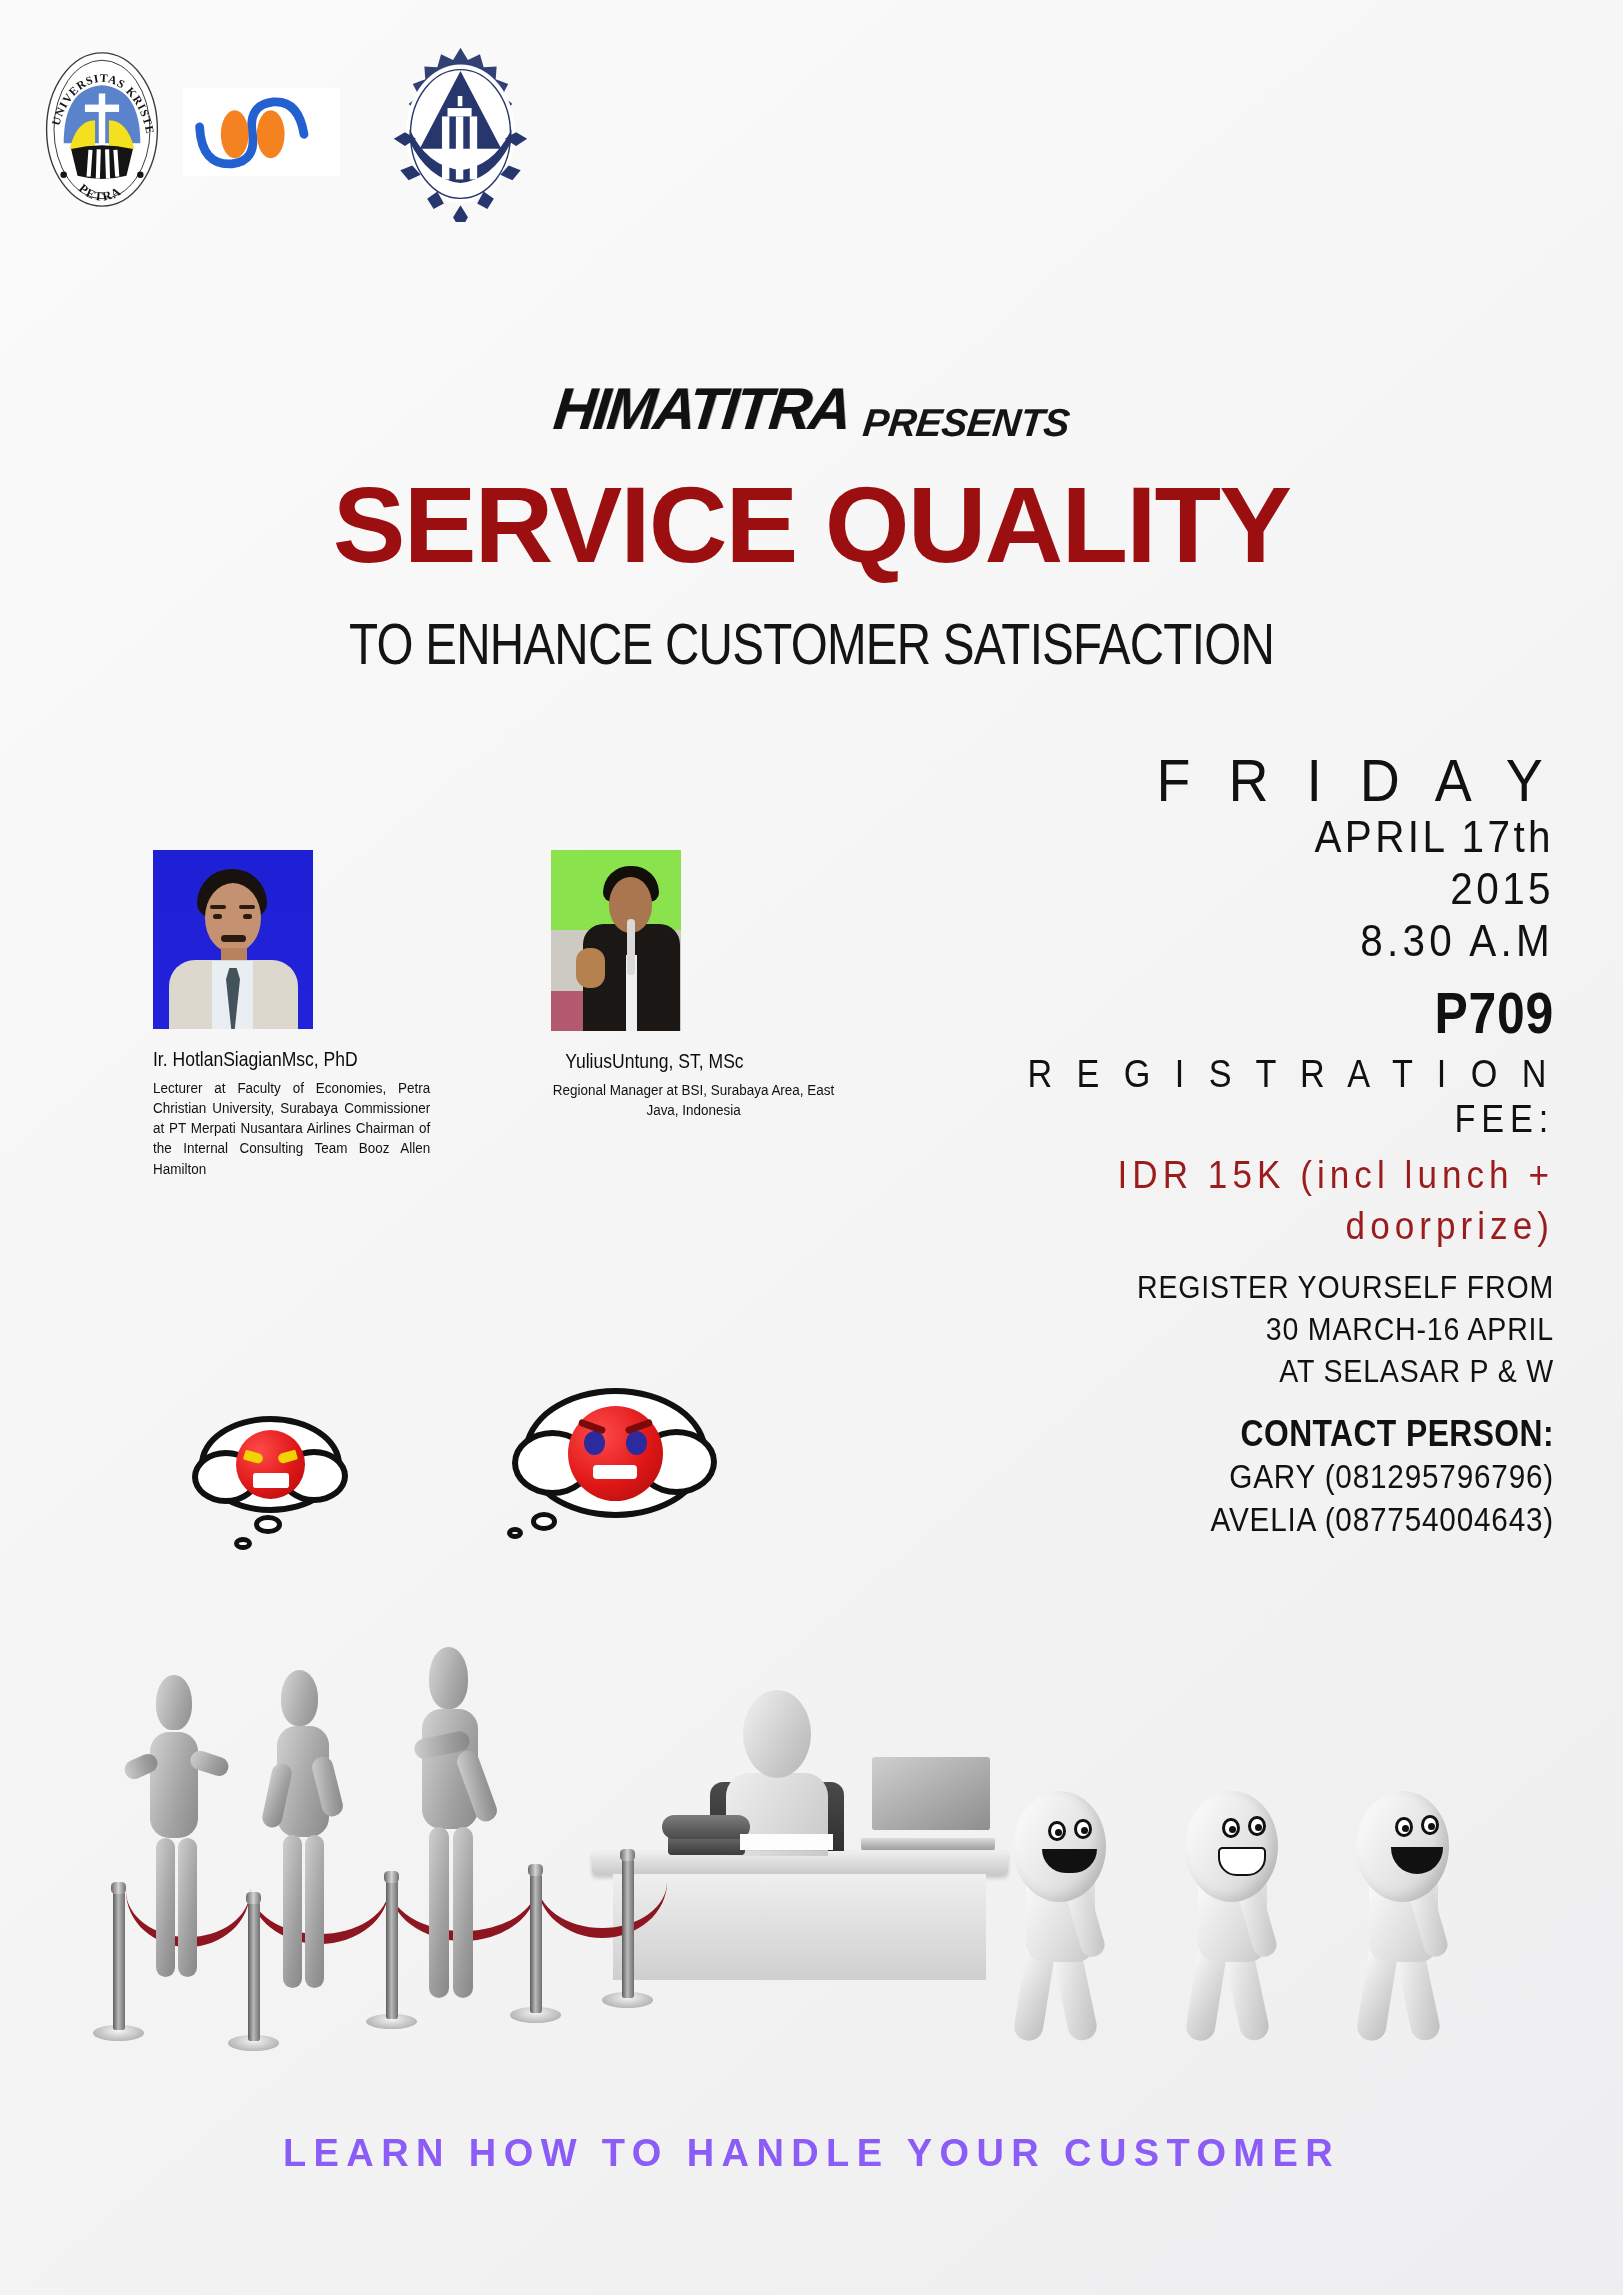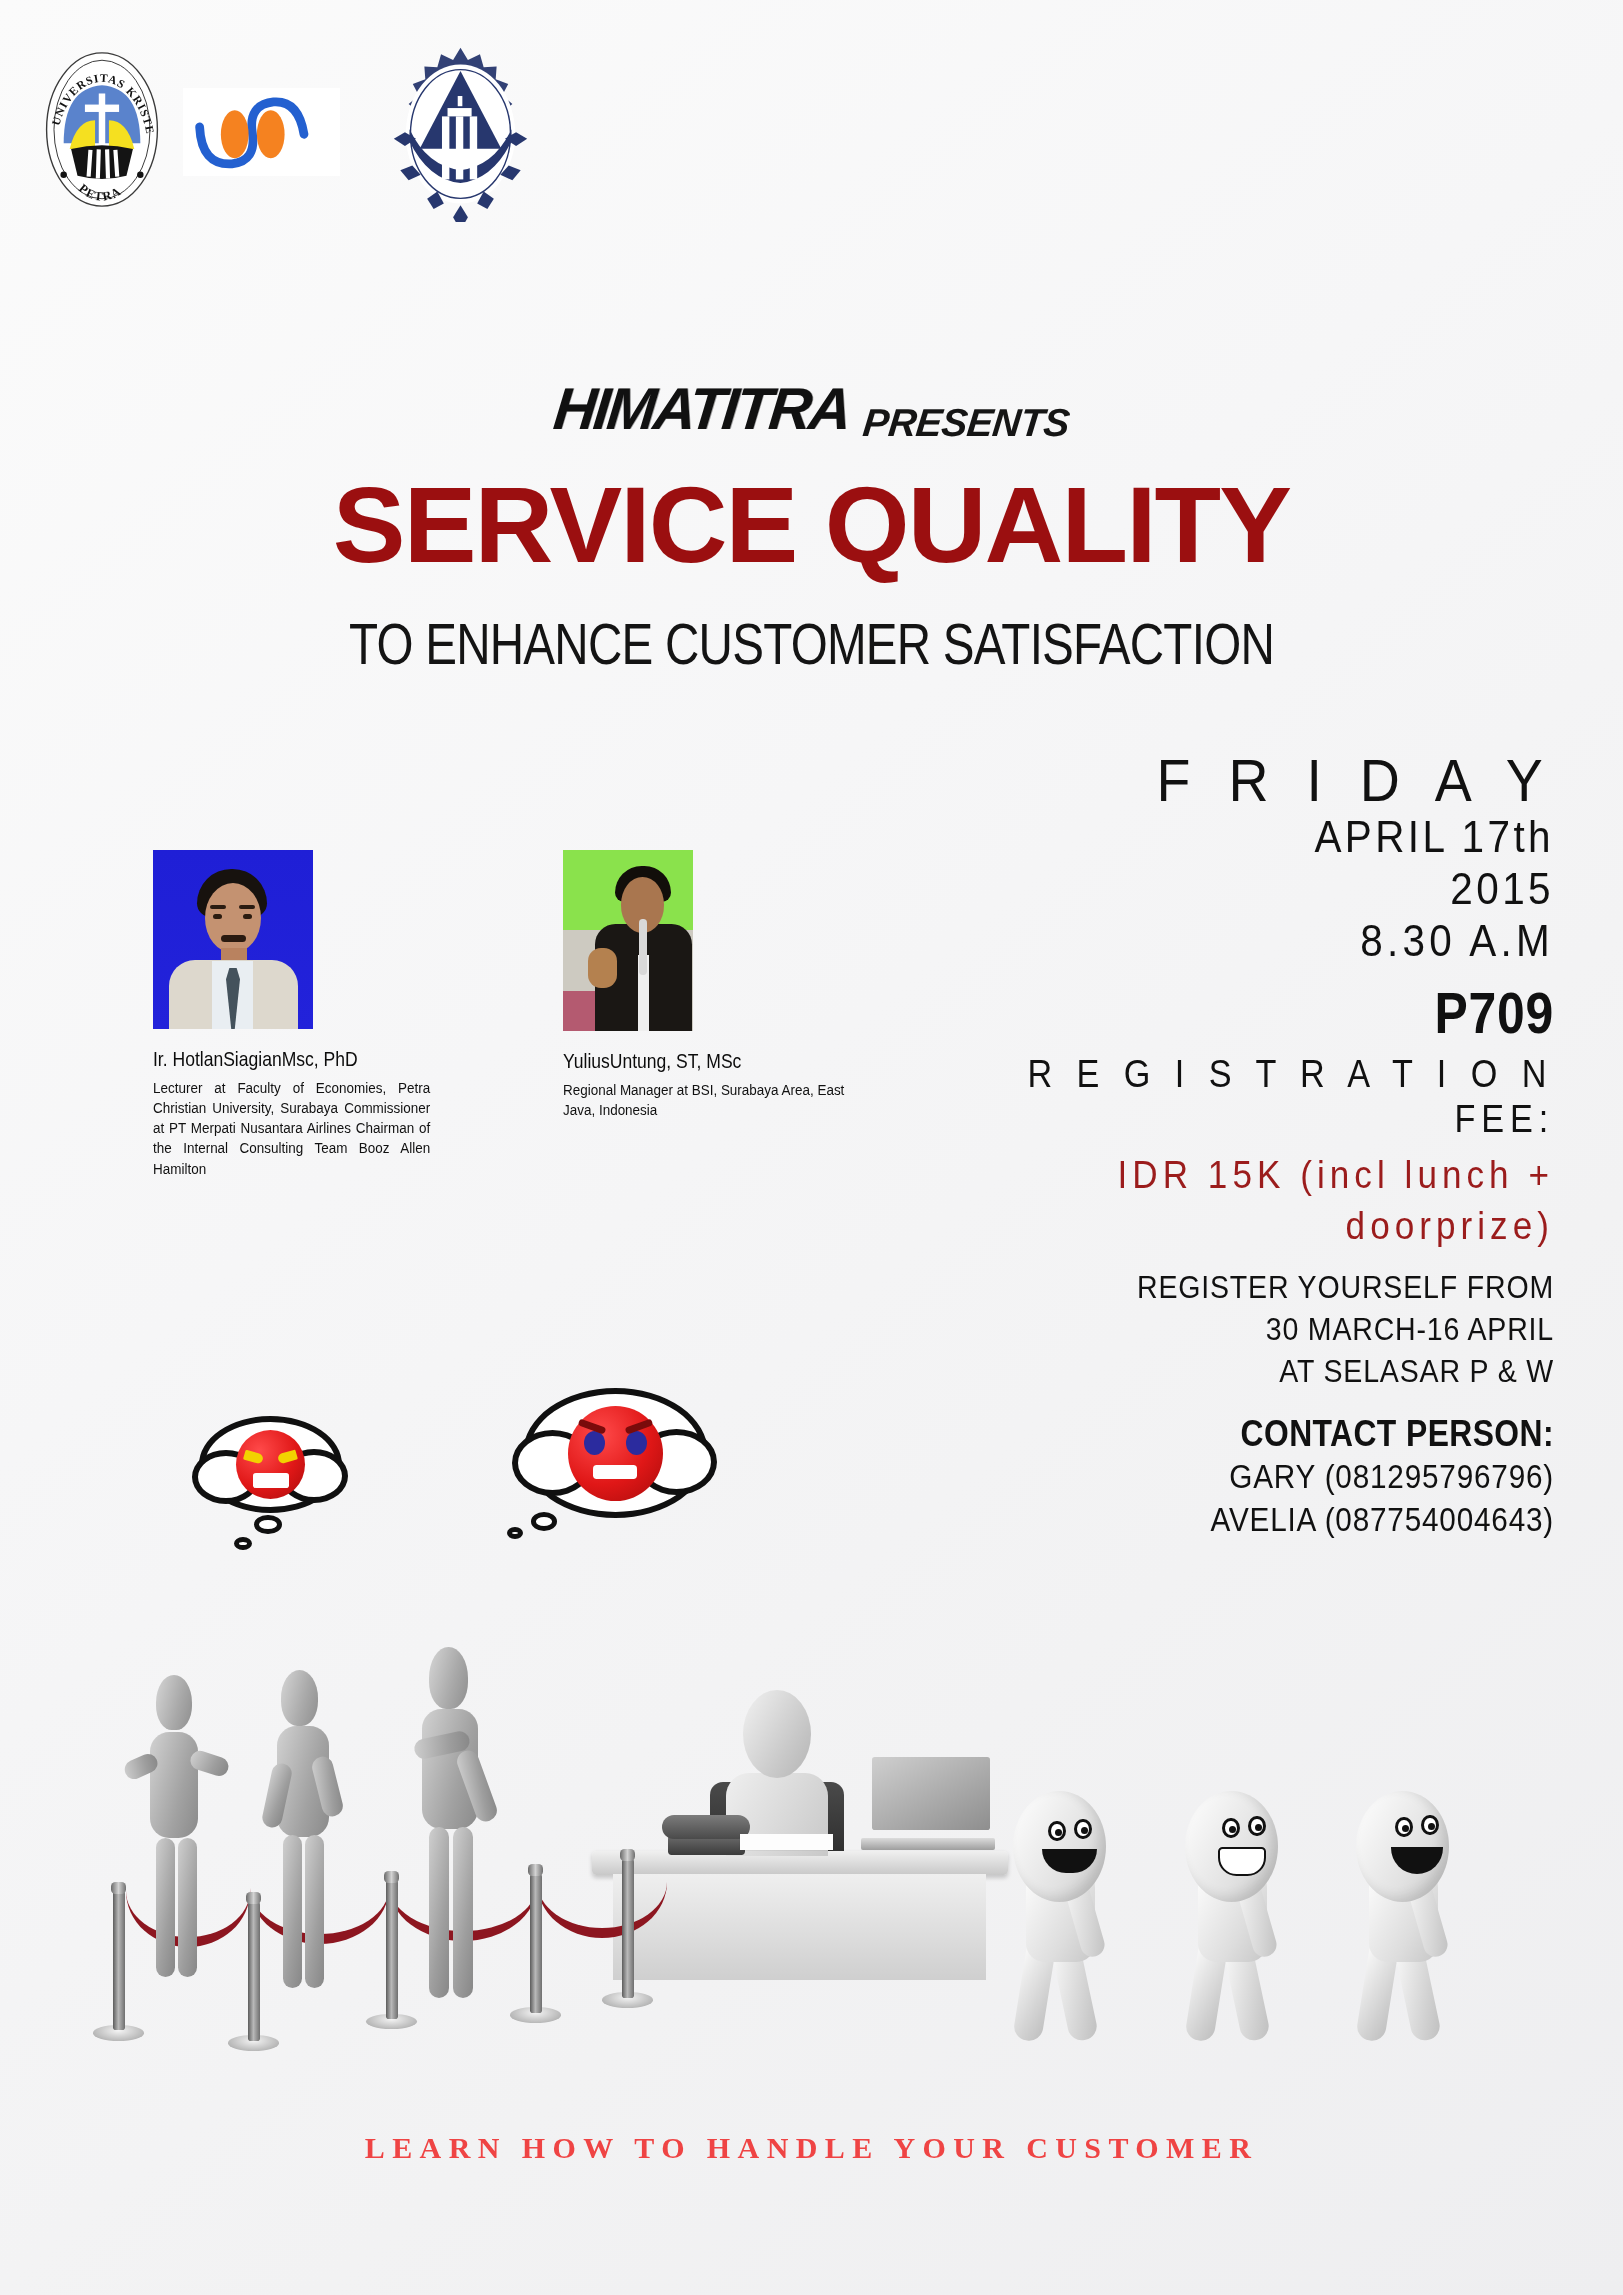--- a/index.html
+++ b/index.html
@@ -55,21 +55,21 @@
     transform:scaleX(.82); transform-origin:center;
   }
 
   
   .speaker-label {
     position:absolute; left:160px; top:761px;
     font-size:34px; font-weight:400; letter-spacing:12px; color:#111;
   }
   .speaker { position:absolute; }
   .sp-one { left:153px; top:850px; width:194px; }
-  .sp-two { left:544px; top:850px; width:259px; }
+  .sp-two { left:532px; top:850px; width:259px;text-align:center; }
 
   .photo { border:0; display:block; }
   .photo-one { width:160px; height:179px; position:relative; overflow:hidden;
     background:linear-gradient(180deg,#1f1fd6 0%,#2222da 100%); }
   .photo-two { width:130px; height:181px; position:relative; overflow:hidden;
     background:#cfcfc9; margin-left:19.4px;}
 
   .sp-name { font-size:20.4px; font-weight:400; color:#0c0c0c;
     transform:scaleX(.86); transform-origin:left center; white-space:nowrap;}
   .sp-one .sp-name { margin-top:19.4px; }
@@ -214,22 +214,22 @@
   .happy .h-arm { position:absolute; width:24px; height:93px; border-radius:12px;
      background:linear-gradient(110deg,#fbfbfb,#d7d7d7 64%,#c0c0c0); }
   .happy .eye { position:absolute; width:17.6px; height:20.4px; border-radius:50%;
      background:#fff; border:3.2px solid #111; }
   .happy .pupil { position:absolute; width:7px; height:7px; border-radius:50%; background:#111; }
   .happy .smile { position:absolute; background:#111; border-radius:0 0 42px 42px; }
 
   
   .tagline {
     position:absolute; left:0; right:0; top:2128px; text-align:center;
-    font-size:30px; font-weight:700; letter-spacing:7.4px; line-height:1.36;
-    color:#ef4444; white-space:nowrap;font-family:Liberation Serif, serif;
+    font-size:38px; font-weight:700; letter-spacing:7.4px; line-height:1.36;
+    color:#8b5cf6; white-space:nowrap;
   }
 </style>
 </head>
 <body>
 
 <div class="poster">
 
   <div class="logos">
 
     <div class="logo logo-petra">

